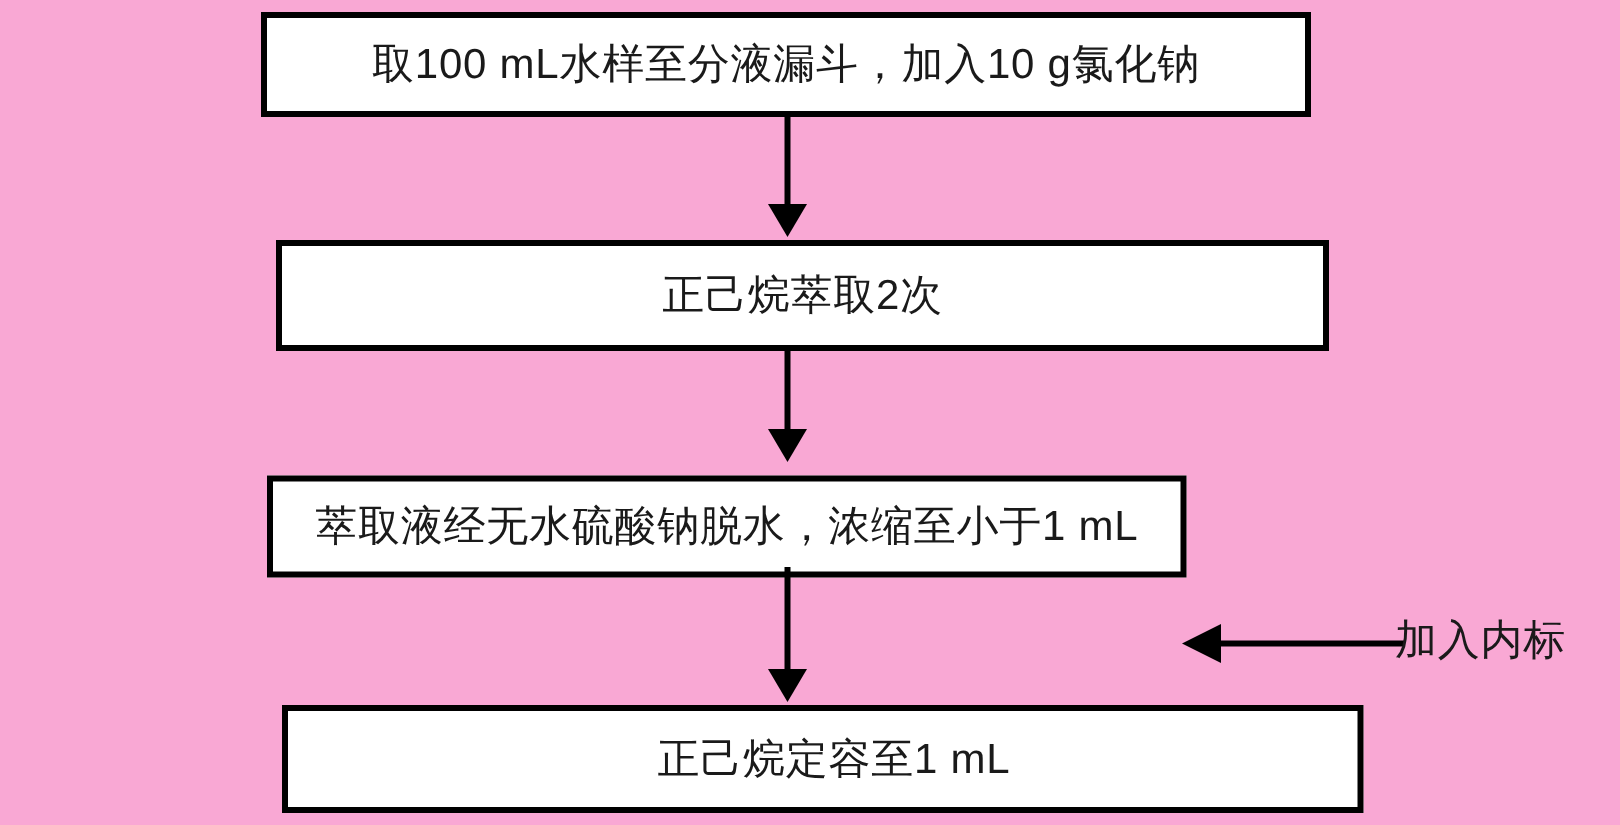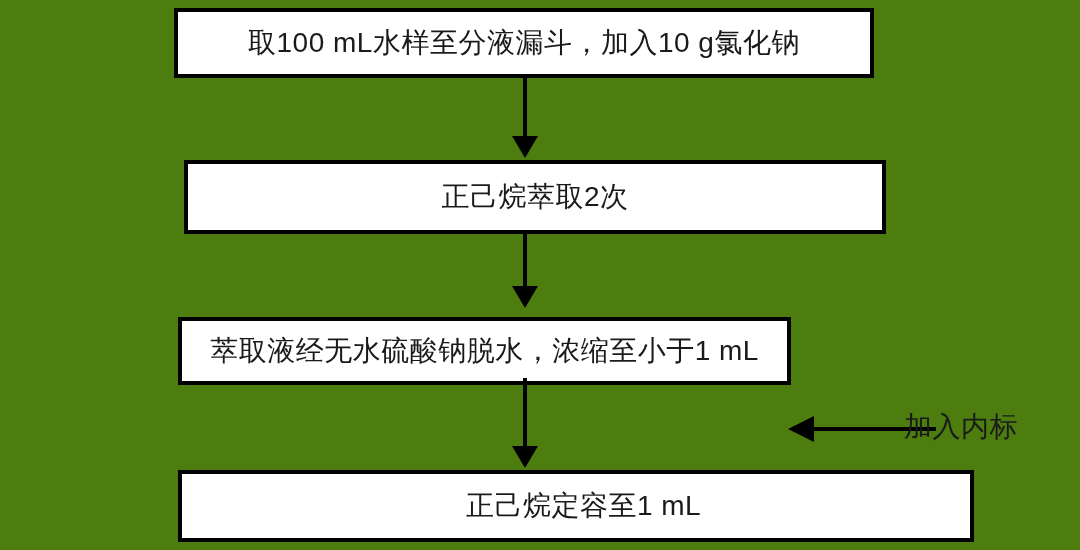--- a/index.html
+++ b/index.html
@@ -4,21 +4,21 @@
 <style>
   html, body {
     margin: 0;
     padding: 0;
     background: #ffffff;
   }
   #canvas {
     position: relative;
     width: 1080px;
     height: 550px;
-    background: #4d7c0f;
+    background: #f9a8d4;
     overflow: hidden;
     font-family: "Liberation Sans", "DejaVu Sans", sans-serif;
   }
   .node {
     position: absolute;
     box-sizing: border-box;
     border: 4px solid #000000;
     background: #ffffff;
     display: flex;
     align-items: center;
@@ -42,28 +42,28 @@
     font-size: 28px;
     font-weight: 400;
     color: #1a1a1a;
     letter-spacing: 0.5px;
     white-space: nowrap;
     line-height: 1;
   }
   .node-1 { left: 174px; top: 8px;   width: 700px; height: 70px; }
   .node-2 { left: 184px; top: 160px; width: 702px; height: 74px; }
   .node-3 { left: 178px; top: 317px; width: 613px; height: 68px; }
-  .node-4 { left: 178px; top: 470px; width: 796px; height: 72px; padding-left: 15px; }
+  .node-4 { left: 188px; top: 470px; width: 721px; height: 72px; padding-left: 15px; }
 
   .conn-1 { left: 508px; top: 78px;  width: 34px; height: 82px; }
   .conn-2 { left: 508px; top: 234px; width: 34px; height: 76px; }
   .conn-3 { left: 508px; top: 378px; width: 34px; height: 92px; }
   .conn-side { left: 786px; top: 414px; width: 152px; height: 30px; }
 
-  .note-internal-standard { left: 904px; top: 413px; text-align: center; }
+  .note-internal-standard { left: 930px; top: 413px; text-align: center; }
 </style>
 </head>
 <body>
 
 <div id="canvas">
 
   <div class="node node-1">
     <span class="node-label">取100 mL水样至分液漏斗，加入10 g氯化钠</span>
   </div>
 

